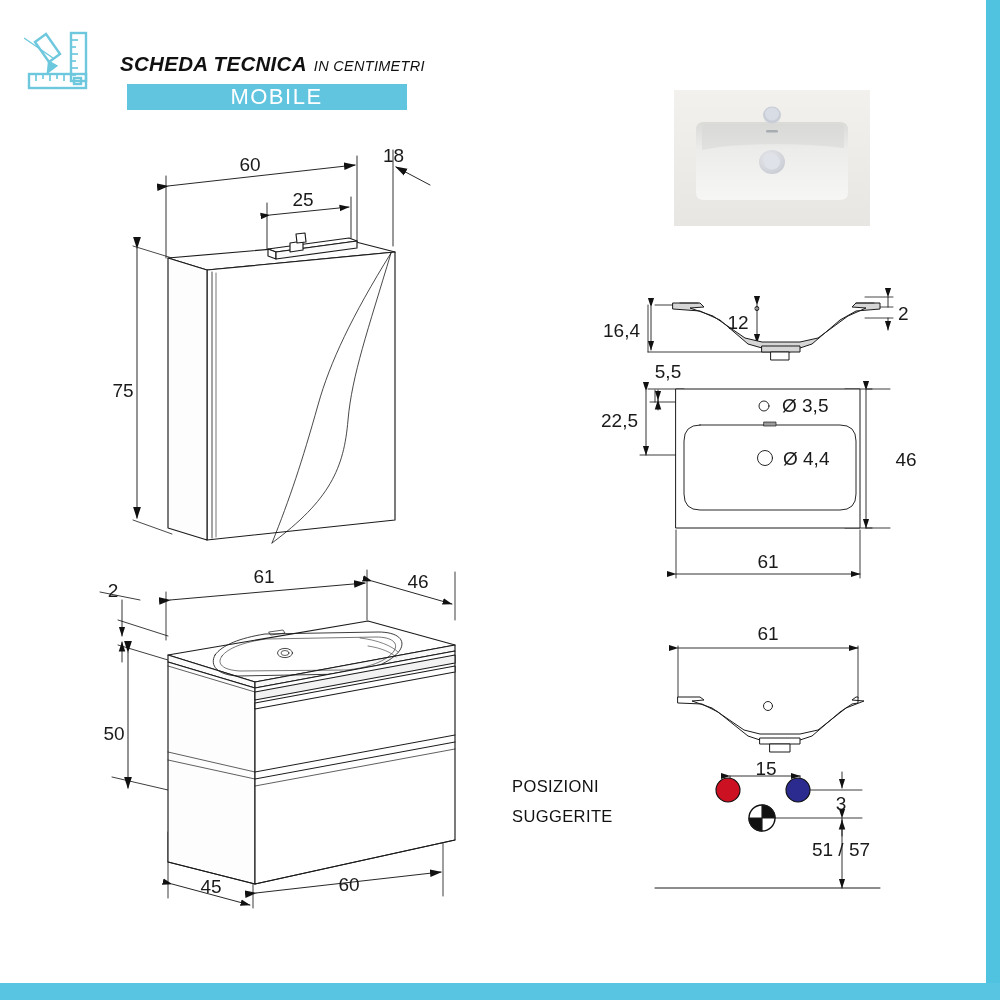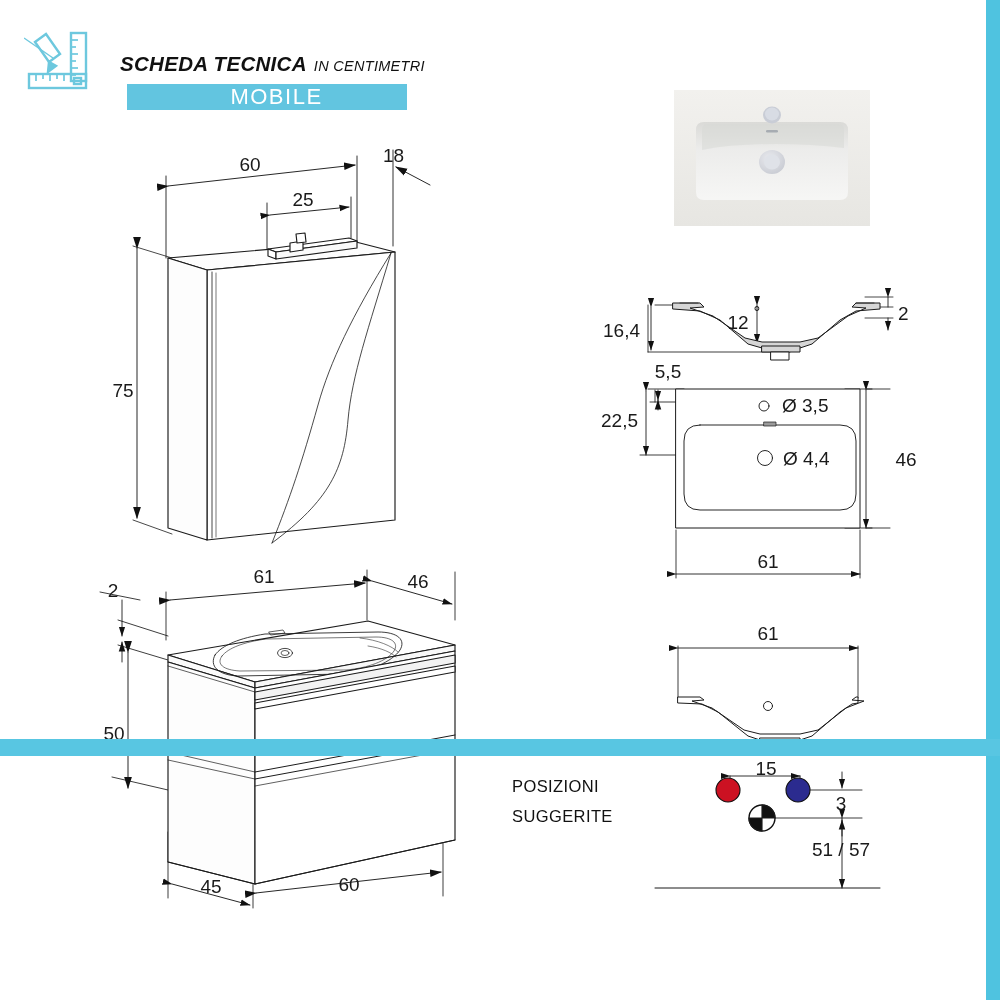--- a/index.html
+++ b/index.html
@@ -1,18 +1,18 @@
 <!DOCTYPE html>
 <html><head>
 <meta charset="utf-8">
 <style>
   html,body{margin:0;padding:0;background:#ffffff;}
   body{width:1000px;height:1000px;font-family:"Liberation Sans",sans-serif;position:relative;overflow:hidden;}
 
-  #sheet{position:absolute;left:0;top:0;width:1000px;height:756px;background:#ffffff;border-radius:19px;}
+  #sheet{position:absolute;left:0;top:0;width:1000px;height:1000px;background:#ffffff;border-radius:19px;}
 
   
   .band-right{position:absolute;right:0;top:0;width:14px;height:1000px;background:#4fc3e0;}
   .band-bottom{position:absolute;left:0;bottom:0;width:1000px;height:17px;background:#58c6e2;}
 
   
   .header{position:absolute;left:24px;top:24px;width:420px;height:70px;}
   .hdr-icon{position:absolute;left:0px;top:6px;width:70px;height:62px;}
   .hdr-title{position:absolute;left:96px;top:28px;white-space:nowrap;}
   .hdr-title .t1{font-style:italic;font-weight:bold;font-size:20.5px;letter-spacing:.3px;color:#111;}

